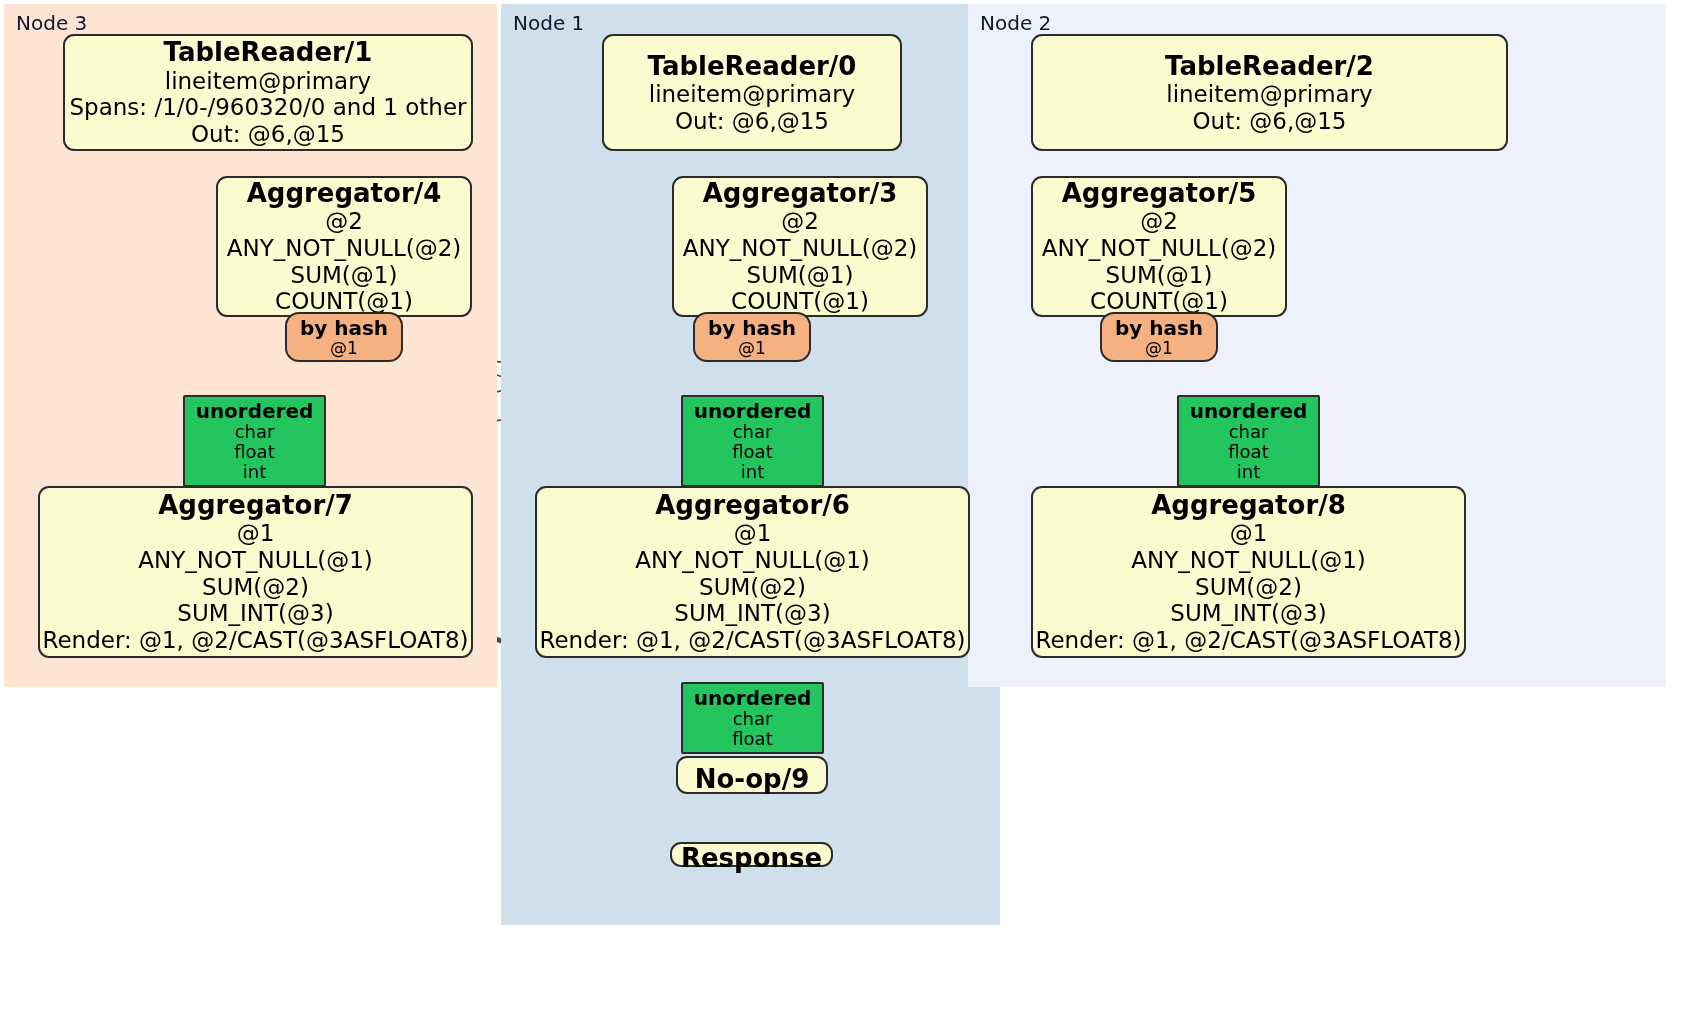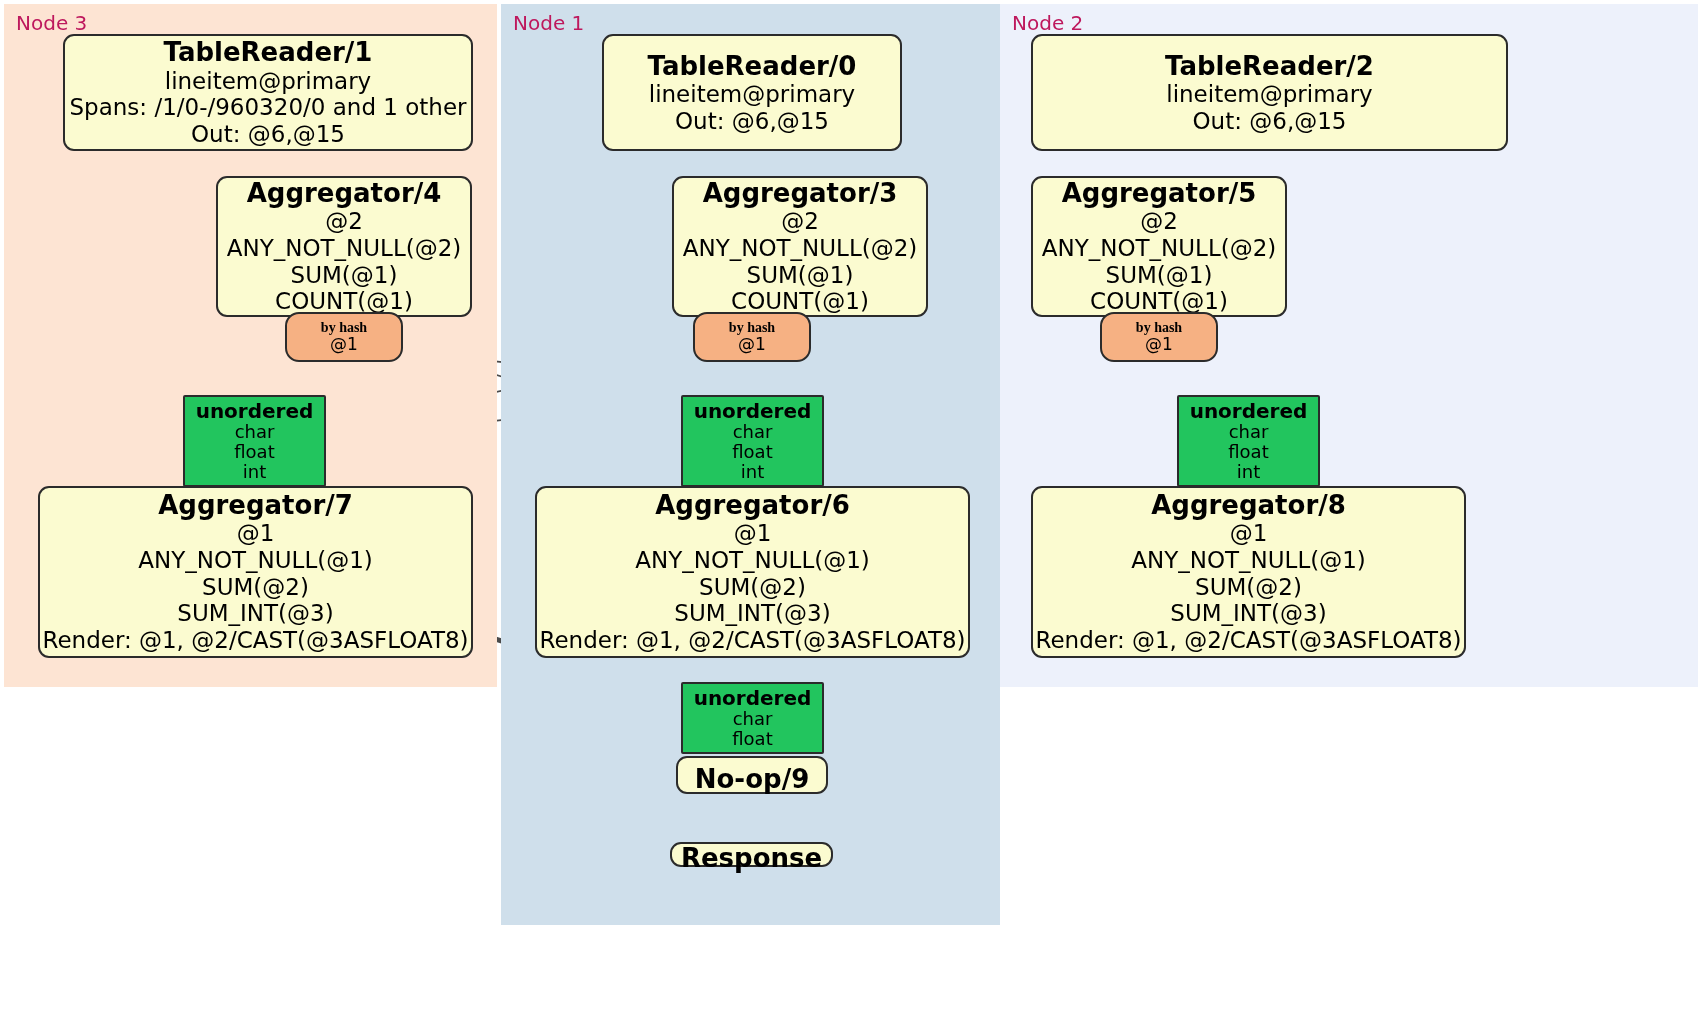--- a/index.html
+++ b/index.html
@@ -17,21 +17,21 @@
   }
   .node-panel {
     position: absolute;
     box-sizing: border-box;
   }
   .node-panel-label {
     position: absolute;
     top: 8px;
     left: 12px;
     font-size: 20px;
-    color: #be185d;
+    color: #0f172a;
     line-height: 1.1;
     white-space: nowrap;
     text-align: right;
   }
   svg#edges {
     position: absolute;
     left: 0;
     top: 0;
     width: 1706px;
     height: 1016px;
@@ -62,23 +62,22 @@
     white-space: nowrap;
   }
   .proc {
     background: #fbfbd0;
   }
   .router {
     background: #f6b183;
     border-radius: 14px;
   }
   .router .title {
-    font-size: 14px;
+    font-size: 20px;
     line-height: 1.1;
-    font-family: Liberation Serif, serif;
   }
   .router .line {
     font-size: 17px;
     line-height: 1.1;
   }
   .stream {
     background: #22c55e;
     border-radius: 2px;
   }
   .stream .title {
@@ -101,21 +100,21 @@
 <body>
 
 <div id="canvas">
   <div id="panels">
       <div class="node-panel z-panel" style="left: 4px; top: 4px; width: 493px; height: 683px; background: rgb(253, 228, 211);">
         <div class="node-panel-label">Node 3</div>
       </div>
       <div class="node-panel z-panel" style="left: 501px; top: 4px; width: 499px; height: 921px; background: rgb(207, 223, 235);">
         <div class="node-panel-label">Node 1</div>
       </div>
-      <div class="node-panel z-panel" style="left: 1000px; top: 4px; width: 698px; height: 683px; background: rgb(237, 241, 251);">
+      <div class="node-panel z-panel" style="left: 968px; top: 4px; width: 698px; height: 683px; background: rgb(237, 241, 251);">
         <div class="node-panel-label">Node 2</div>
       </div>
     </div>
   <svg id="edges" viewBox="0 0 1706 1016">
     <defs>
       <marker id="arrowThick" markerWidth="9" markerHeight="9" refX="6.4" refY="3.4" orient="auto" markerUnits="strokeWidth">
         <path d="M0,0.4 L6.8,3.4 L0,6.4 z" fill="#4a4a4a"></path>
       </marker>
     </defs>
     <g id="edge-group">

